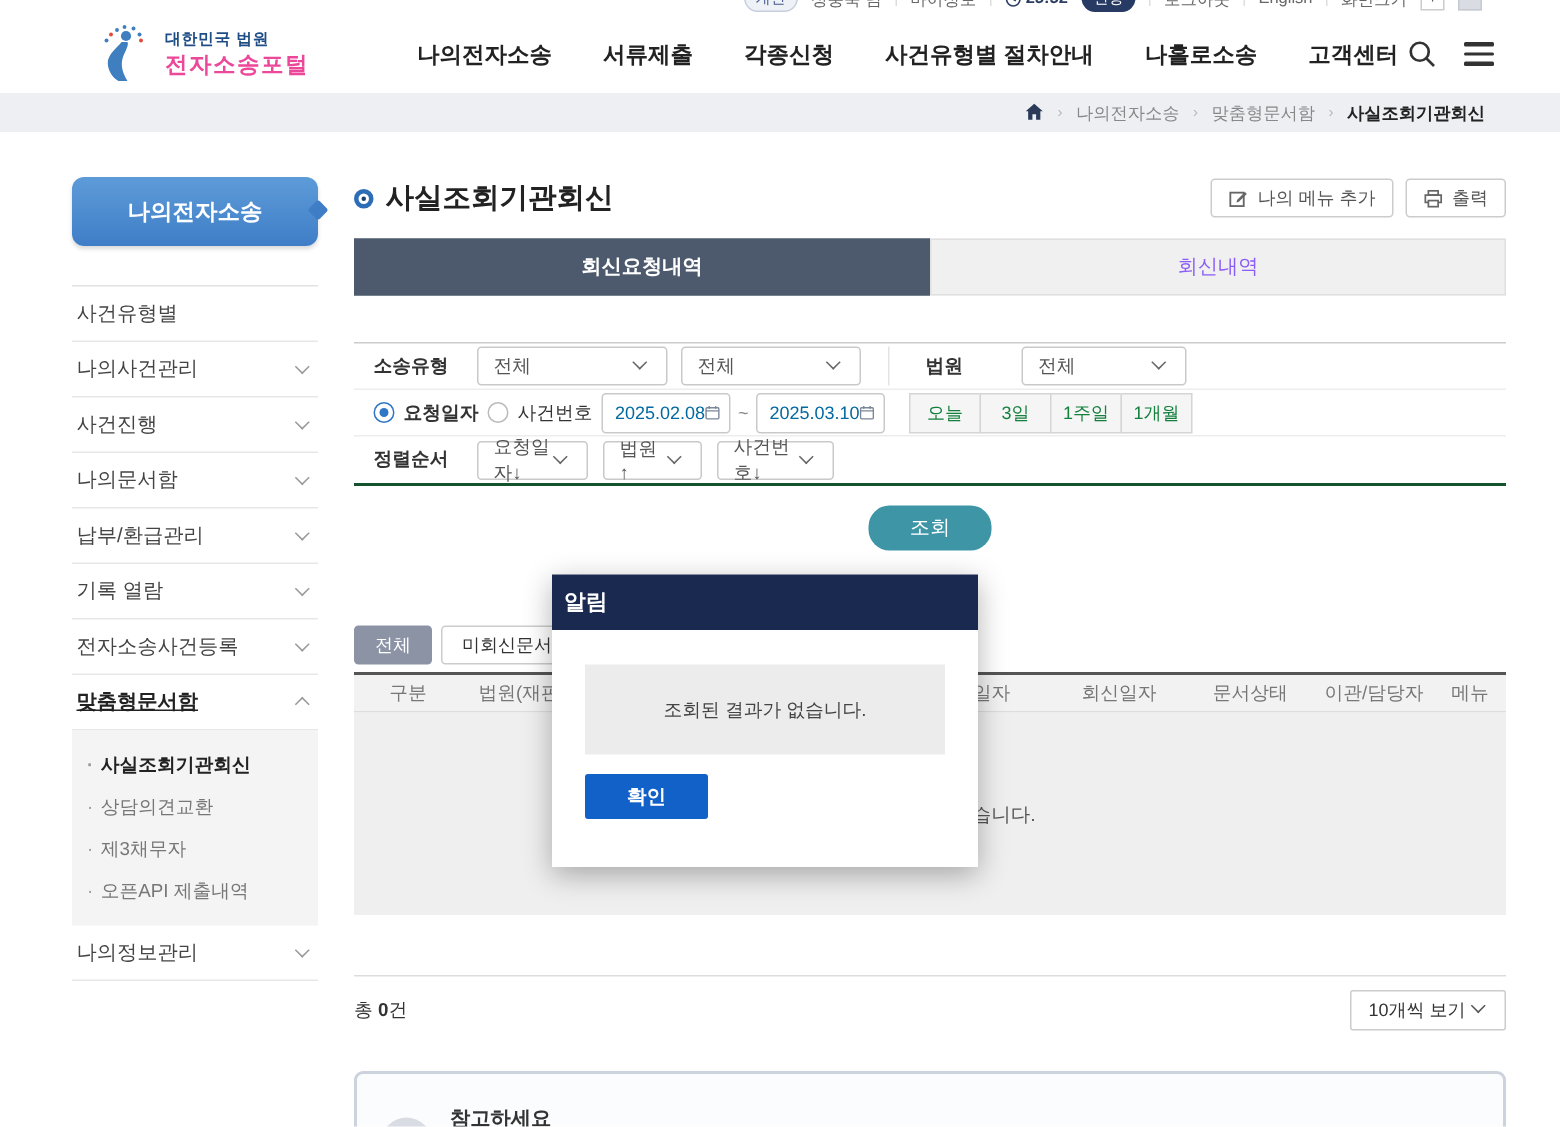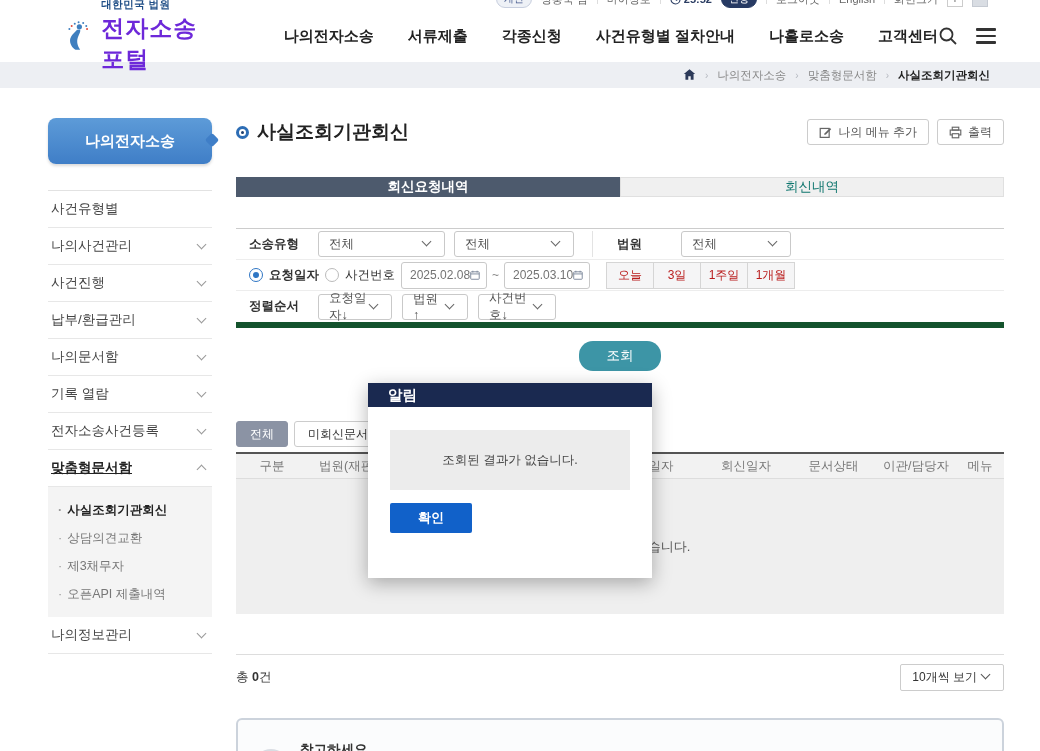--- a/index.html
+++ b/index.html
@@ -18,21 +18,21 @@
   .u-clock { display:flex; align-items:center; gap:3px; color:#2c3e63; font-weight:bold; }
   .u-box { width:16px; height:16px; border:1px solid #ccc; display:flex; align-items:center;
     justify-content:center; font-size:11px; color:#555; background:#fff; }
   .u-box.fill { background:#d9dde3; border-color:#c5cad2; }
 
   
   .header { height:52px; display:flex; align-items:center; padding:0 44px 0 54px; background:#fff;margin-left:10px; }
   .logo { display:flex; align-items:center; gap:8px; }
   .logo-mark { width:38px; height:40px; }
   .logo-text .t1 { font-size:10.5px; color:#1f4e86; font-weight:bold; letter-spacing:.5px; }
-  .logo-text .t2 { font-size:23px; color:#6d28d9; font-weight:bold; letter-spacing:1px; margin-top:1px; }
+  .logo-text .t2 { font-size:15px; color:#ec4899; font-weight:bold; letter-spacing:1px; margin-top:1px; }
   .nav { display:flex; align-items:center; gap:34px; margin-left:72px; }
   .nav-item { font-size:15px; font-weight:bold; color:#222; cursor:pointer; white-space:nowrap; }
   .header-icons { margin-left:auto; display:flex; align-items:center; gap:18px; }
   .hicon { width:20px; height:20px; color:#333; cursor:pointer; }
   .burger { display:flex; flex-direction:column; gap:4px; width:20px; cursor:pointer; }
   .burger span { height:2.5px; background:#333; border-radius:1px; }
 
   
   .breadbar { height:26px; background:#edeff3; display:flex; align-items:center;
     justify-content:flex-end; gap:9px; padding-right:50px; font-size:11.5px; color:#888; }
@@ -69,53 +69,53 @@
     background:#fff; margin-right:8px; position:relative; }
   .title-bullet::after { content:""; position:absolute; left:2px; top:2px; width:3px; height:3px;
     border-radius:50%; background:#1d3e6e; }
   .page-title { font-size:19px; font-weight:bold; color:#222; }
   .title-actions { margin-left:auto; display:flex; gap:8px; }
   .ol-btn { display:flex; align-items:center; gap:6px; border:1px solid #ccc; background:#fff;
     border-radius:3px; padding:0 11px; height:26px; font-size:12px; color:#555; cursor:pointer; }
   .ol-btn svg { width:13px; height:13px; color:#666; }
 
   
-  .tabs { display:flex; height:38px;align-items:flex-end; }
+  .tabs { display:flex; height:38px; }
   .tab { flex:1; display:flex; align-items:center; justify-content:center; font-size:13.5px;
-    cursor:pointer; background:#f0f0f0; border:1px solid #e0e0e0; color:#0f766e; }
+    cursor:pointer; background:#f0f0f0; border:1px solid #e0e0e0; color:#8b5cf6; }
   .tab.active { background:#4d5a6d; border-color:#4d5a6d; color:#fff; font-weight:bold; }
 
   
-  .filters { margin-top:31px; border-top:1px solid #ccc; border-bottom:6px solid #14532d; }
+  .filters { margin-top:31px; border-top:1px solid #ccc; border-bottom:2px solid #14532d; }
   .f-row { display:flex; align-items:center; height:31px; padding-left:13px; border-bottom:1px solid #ededed; }
   .f-row:last-child { border-bottom:none; }
   .f-label { width:69px; font-size:12.5px; font-weight:bold; color:#333; flex:none; }
   .sel { position:relative; height:26px; border:1px solid #c9c9c9; border-radius:3px; background:#fff;
     display:flex; align-items:center; padding:0 24px 0 10px; font-size:12.5px; color:#555; cursor:pointer; }
   .sel .chev { position:absolute; right:10px; top:9px; border-color:#666; }
   .w127 { width:127px; } .w120 { width:120px; margin-left:9px; } .w110 { width:110px; }
   .w74 { width:74px; } .w66 { width:66px; margin-left:10px; } .w78 { width:78px; margin-left:10px; }
   .court-group { display:flex; align-items:center; margin-left:18px; border-left:1px solid #e3e3e3;
     padding-left:24px; }
   .court-label { width:64px; font-size:12.5px; font-weight:bold; color:#333; }
   .radio { display:flex; align-items:center; gap:6px; font-size:12.5px; color:#333; cursor:pointer; width:76px; }
   .radio .dot { width:14px; height:14px; border:1px solid #bbb; border-radius:50%; background:#fff;
     flex:none; position:relative; }
   .radio.checked .dot { border-color:#2f76c4; }
   .radio.checked .dot::after { content:""; position:absolute; left:3px; top:3px; width:6px; height:6px;
     border-radius:50%; background:#2f76c4; }
   .radio.checked { font-weight:bold; }
   .date-box { width:86px; height:27px; border:1px solid #c9c9c9; border-radius:3px; background:#fff;
     display:flex; align-items:center; justify-content:space-between; padding:0 6px 0 8px;
-    font-size:12px; color:#737373; cursor:text; }
+    font-size:12px; color:#0369a1; cursor:text; }
   .date-box svg { width:12px; height:12px; color:#7a8699; }
   .tilde { margin:0 5px; color:#888; font-size:12px; }
   .quick-group { display:flex; margin-left:17px; }
   .q-btn { width:48px; height:27px; border:1px solid #d5d5d5; margin-left:-1px; background:#f5f5f6;
-    font-size:12px; color:#b91c1c; display:flex; align-items:center; justify-content:center; cursor:pointer; }
+    font-size:12px; color:#15803d; display:flex; align-items:center; justify-content:center; cursor:pointer; }
 
   .search-row { display:flex; justify-content:center; margin-top:13px; }
   .search-btn { width:82px; height:30px; background:#3d95a6; border:none; border-radius:14px;
     color:#fff; font-size:13.5px; cursor:pointer; font-family:inherit; }
 
   
   .list-controls { display:flex; gap:6px; margin-top:50px; }
   .pill-btn { height:26px; padding:0 13px; font-size:12px; display:flex; align-items:center;
     cursor:pointer; border-radius:3px; }
   .pill-btn.filled { background:#8b93a4; color:#fff; border:1px solid #8b93a4; }
@@ -140,22 +140,22 @@
 
   
   .notice { margin-top:27px; border:2px solid #ccd3dc; border-radius:6px; background:#fbfcfd;
     padding:15px 18px 20px 16px; display:flex; gap:12px; min-height:84px; }
   .notice-icon { width:34px; height:34px; border-radius:50%; background:#d9dde3; flex:none; margin-top:14px; }
   .notice-title { font-size:13.5px; font-weight:bold; color:#333; margin-top:6px; }
 
   
   .modal { position:absolute; left:368px; top:383px; width:284px; height:195px; background:#fff;
     box-shadow:0 5px 18px rgba(0,0,0,.3); z-index:50; }
-  .modal-head { height:24px; background:#1a2950; color:#fff; font-size:14.5px; font-weight:bold;
-    display:flex; align-items:center; padding-left:20px; }
+  .modal-head { height:37px; background:#1a2950; color:#fff; font-size:14.5px; font-weight:bold;
+    display:flex; align-items:center; padding-left:8px; }
   .modal-body { padding:23px 22px 0; }
   .modal-msg { height:60px; background:#ececec; display:flex; align-items:center; justify-content:center;
     font-size:12.5px; color:#444; }
   .modal-actions { display:flex; justify-content:flex-start; margin-top:13px; }
   .confirm-btn { width:82px; height:30px; background:#1161c9; color:#fff; border:none; border-radius:2px;
     font-size:13px; font-weight:bold; cursor:pointer; font-family:inherit; }
 </style>
 </head>
 <body>
 
@@ -248,25 +248,25 @@
         </div>
         <div class="side-item">
           <span class="s-label">나의사건관리</span>
           <span class="chev"></span>
         </div>
         <div class="side-item">
           <span class="s-label">사건진행</span>
           <span class="chev"></span>
         </div>
         <div class="side-item">
+          <span class="s-label">나의문서함</span>
+          <span class="chev"></span>
+        </div>
+        <div class="side-item">
           <span class="s-label">납부/환급관리</span>
-          <span class="chev"></span>
-        </div>
-        <div class="side-item">
-          <span class="s-label">나의문서함</span>
           <span class="chev"></span>
         </div>
         <div class="side-item">
           <span class="s-label">기록 열람</span>
           <span class="chev"></span>
         </div>
         <div class="side-item">
           <span class="s-label">전자소송사건등록</span>
           <span class="chev"></span>
         </div>

